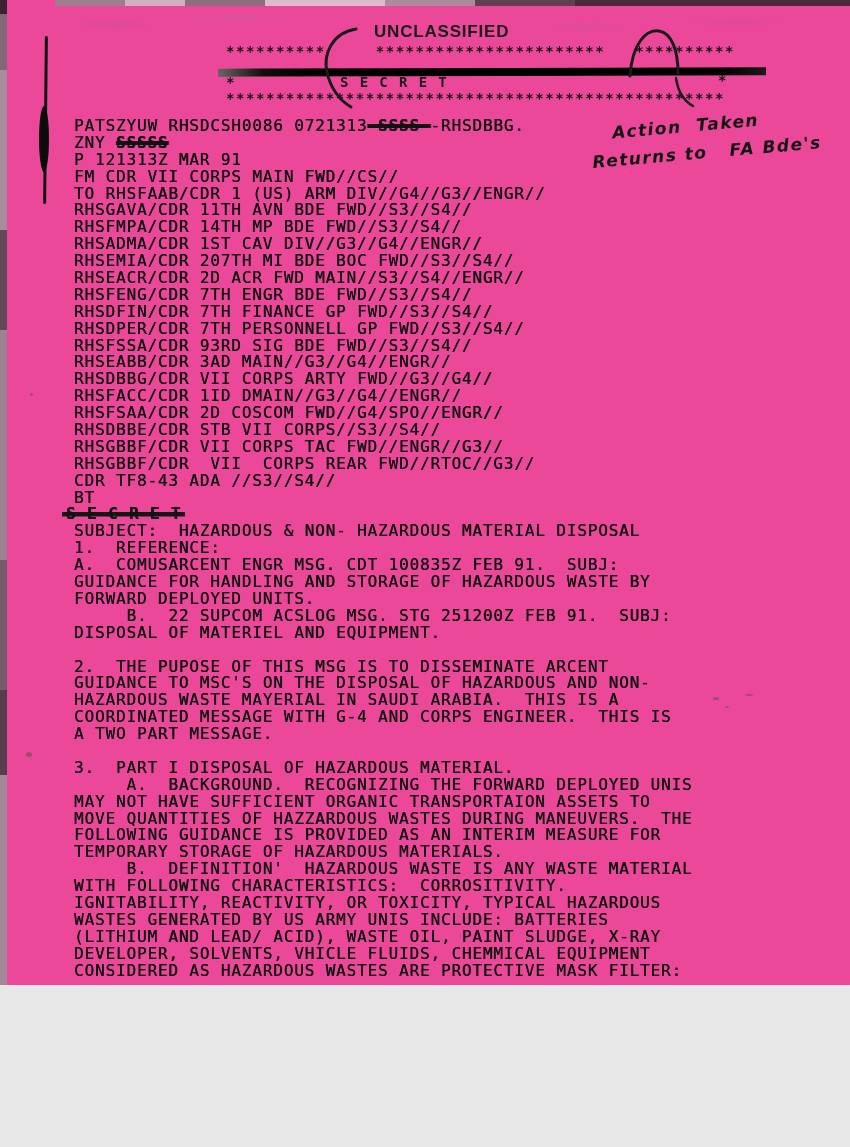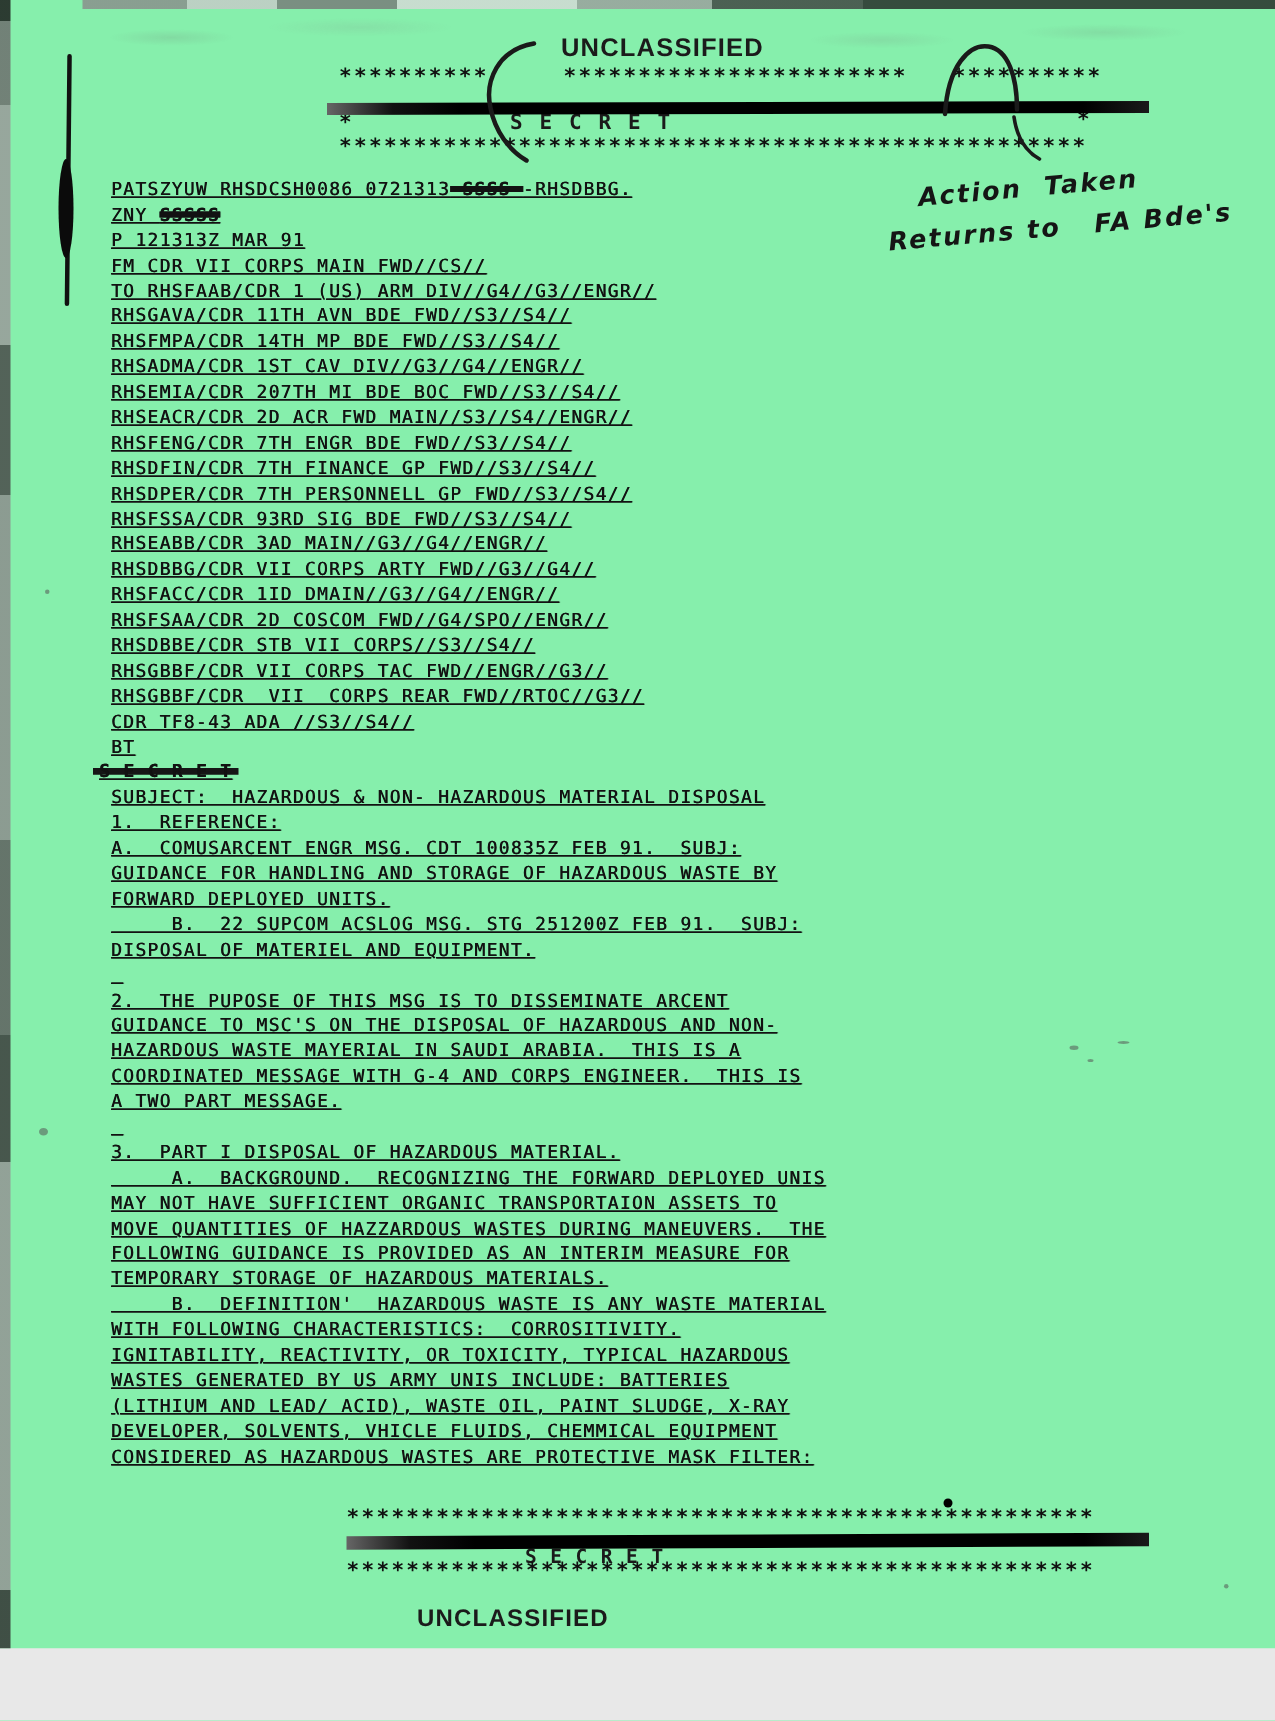--- a/index.html
+++ b/index.html
@@ -1,18 +1,18 @@
 <!DOCTYPE html>
 <html><head>
 <meta charset="utf-8">
 <style>
   html,body{margin:0;padding:0;background:#e8e8e8;}
   .page{
-    position:relative;width:850px;height:1099px;margin:0 auto;
-    background:#86efac;overflow:hidden;
+    position:relative;width:850px;height:985px;margin:0 auto;
+    background:#ec4899;overflow:hidden;
     font-family:"DejaVu Sans Mono",monospace;color:#141414;
   }
   
   .edge-left{
     position:absolute;left:0;top:0;width:7px;height:1147px;
     background:linear-gradient(180deg,#1c1c1c 0 14px,#6e6e6e 14px 70px,#9a9a9a 70px 230px,
       #4a4a4a 230px 330px,#8d8d8d 330px 560px,#5f5f5f 560px 690px,#3c3c3c 690px 775px,
       #949494 775px 1060px,#333 1060px 1147px);
     opacity:.85;
   }
@@ -53,22 +53,22 @@
     white-space:pre;color:#1a1a1a;
   }
   .sec-label.top-sec{left:340px;top:74px;}
   .sec-label.bottom-sec{left:350px;top:1031px;font-size:13px;letter-spacing:.6px;}
   .flank-star{position:absolute;font-size:14px;font-weight:bold;color:#101010;}
   .heavy-dot{position:absolute;left:629px;top:999px;width:6px;height:6px;background:#000;border-radius:50%;}
   .pen{position:absolute;}
   
   .body-text{
     position:absolute;left:74px;top:118px;width:640px;
-    font-size:12px;line-height:16.9px;letter-spacing:.85px;white-space:pre;
-    color:#121212;text-shadow:.3px 0 0 currentColor;text-decoration:underline;
+    font-size:16px;line-height:16.9px;letter-spacing:.85px;white-space:pre;
+    color:#121212;text-shadow:.3px 0 0 currentColor;
   }
   .ln{height:16.9px;}
   .ln:nth-child(24){margin-left:-8px;}
   .strike{font-weight:700;text-decoration:line-through;text-decoration-thickness:3.5px;}
   .strike.heavy{
     text-decoration:none;font-weight:700;
     background:linear-gradient(#161616 0 0) no-repeat 50% 52% / 112% 4.5px;
     padding:0 4px;margin-left:-4px;
   }
   

